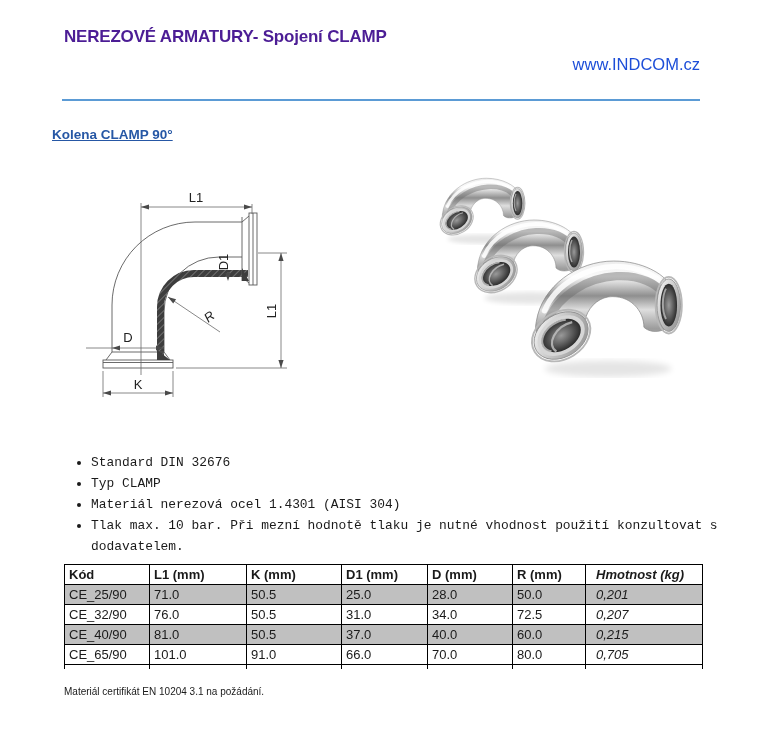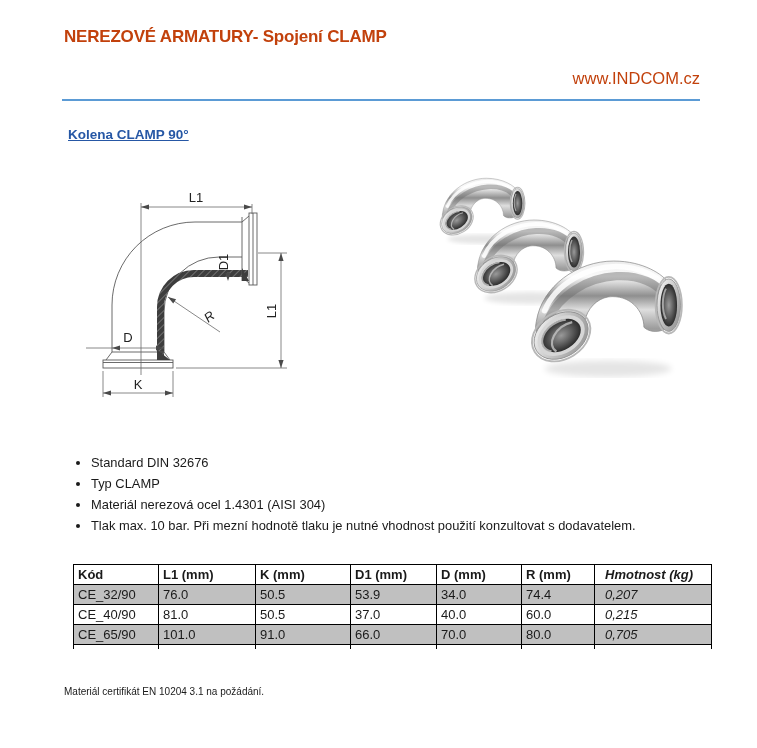--- a/index.html
+++ b/index.html
@@ -1,31 +1,31 @@
 <!DOCTYPE html>
 <html><head>
 <meta charset="utf-8">
 <style>
   html,body{margin:0;padding:0;background:#fff;}
   .page{position:relative;width:757px;height:748px;background:#fff;overflow:hidden;
         font-family:"Liberation Sans","DejaVu Sans",sans-serif;color:#1a1a1a;}
   .title{position:absolute;left:64px;top:27px;font-size:17px;font-weight:bold;
-         color:#c2410c;letter-spacing:-0.2px;}
-  .site{position:absolute;left:62px;top:69px;width:638px;text-align:right;
-        font-size:16.5px;color:#c2410c;}
+         color:#4c1d95;letter-spacing:-0.2px;}
+  .site{position:absolute;left:62px;top:55px;width:638px;text-align:right;
+        font-size:16.5px;color:#1d4ed8;}
   .rule{position:absolute;left:62px;top:99px;width:638px;height:2px;background:#5B9BD5;}
-  .heading{position:absolute;left:68px;top:127px;font-size:13.5px;font-weight:bold;
+  .heading{position:absolute;left:52px;top:127px;font-size:13.5px;font-weight:bold;
            color:#2657A5;text-decoration:underline;cursor:pointer;}
   svg.draw{position:absolute;left:82px;top:190px;}
   svg.photo{position:absolute;left:420px;top:166px;}
   .dimtxt{font-family:"Liberation Sans","DejaVu Sans",sans-serif;font-size:13px;fill:#222;}
   .bullets{position:absolute;left:64px;top:452px;width:645px;margin:0;padding-left:27px;
            font-size:12.9px;}
-  .bullets li{line-height:21px;}
-  .tblwrap{position:absolute;left:73px;top:564px;}
+  .bullets li{line-height:21px;font-family:Liberation Mono, monospace;}
+  .tblwrap{position:absolute;left:64px;top:564px;}
   table{border-collapse:collapse;table-layout:fixed;font-size:13px;}
   th,td{border:1px solid #000;height:17px;padding:1px 3px 1px 4px;
         white-space:nowrap;overflow:hidden;}
   th{text-align:left;font-weight:bold;background:#fff;}
   tbody.data tr:nth-child(odd) td{background:#C0C0C0;}
   tbody.data tr:nth-child(even) td{background:#fff;}
   td:last-child,th:last-child{padding-left:10px;font-style:italic;}
   tbody.cut td{height:4px;padding:0;border-bottom:none;background:#fff;}
   .note{position:absolute;left:64px;top:686px;font-size:10px;}
 </style>
@@ -168,26 +168,35 @@
             <th>L1 (mm)</th>
             <th>K (mm)</th>
             <th>D1 (mm)</th>
             <th>D (mm)</th>
             <th>R (mm)</th>
             <th>Hmotnost (kg)</th>
           </tr>
       </thead>
       <tbody class="data">
           <tr>
+            <td>CE_25/90</td>
+            <td>71.0</td>
+            <td>50.5</td>
+            <td>25.0</td>
+            <td>28.0</td>
+            <td>50.0</td>
+            <td>0,201</td>
+          </tr>
+          <tr>
             <td>CE_32/90</td>
             <td>76.0</td>
             <td>50.5</td>
-            <td>53.9</td>
+            <td>31.0</td>
             <td>34.0</td>
-            <td>74.4</td>
+            <td>72.5</td>
             <td>0,207</td>
           </tr>
           <tr>
             <td>CE_40/90</td>
             <td>81.0</td>
             <td>50.5</td>
             <td>37.0</td>
             <td>40.0</td>
             <td>60.0</td>
             <td>0,215</td>

